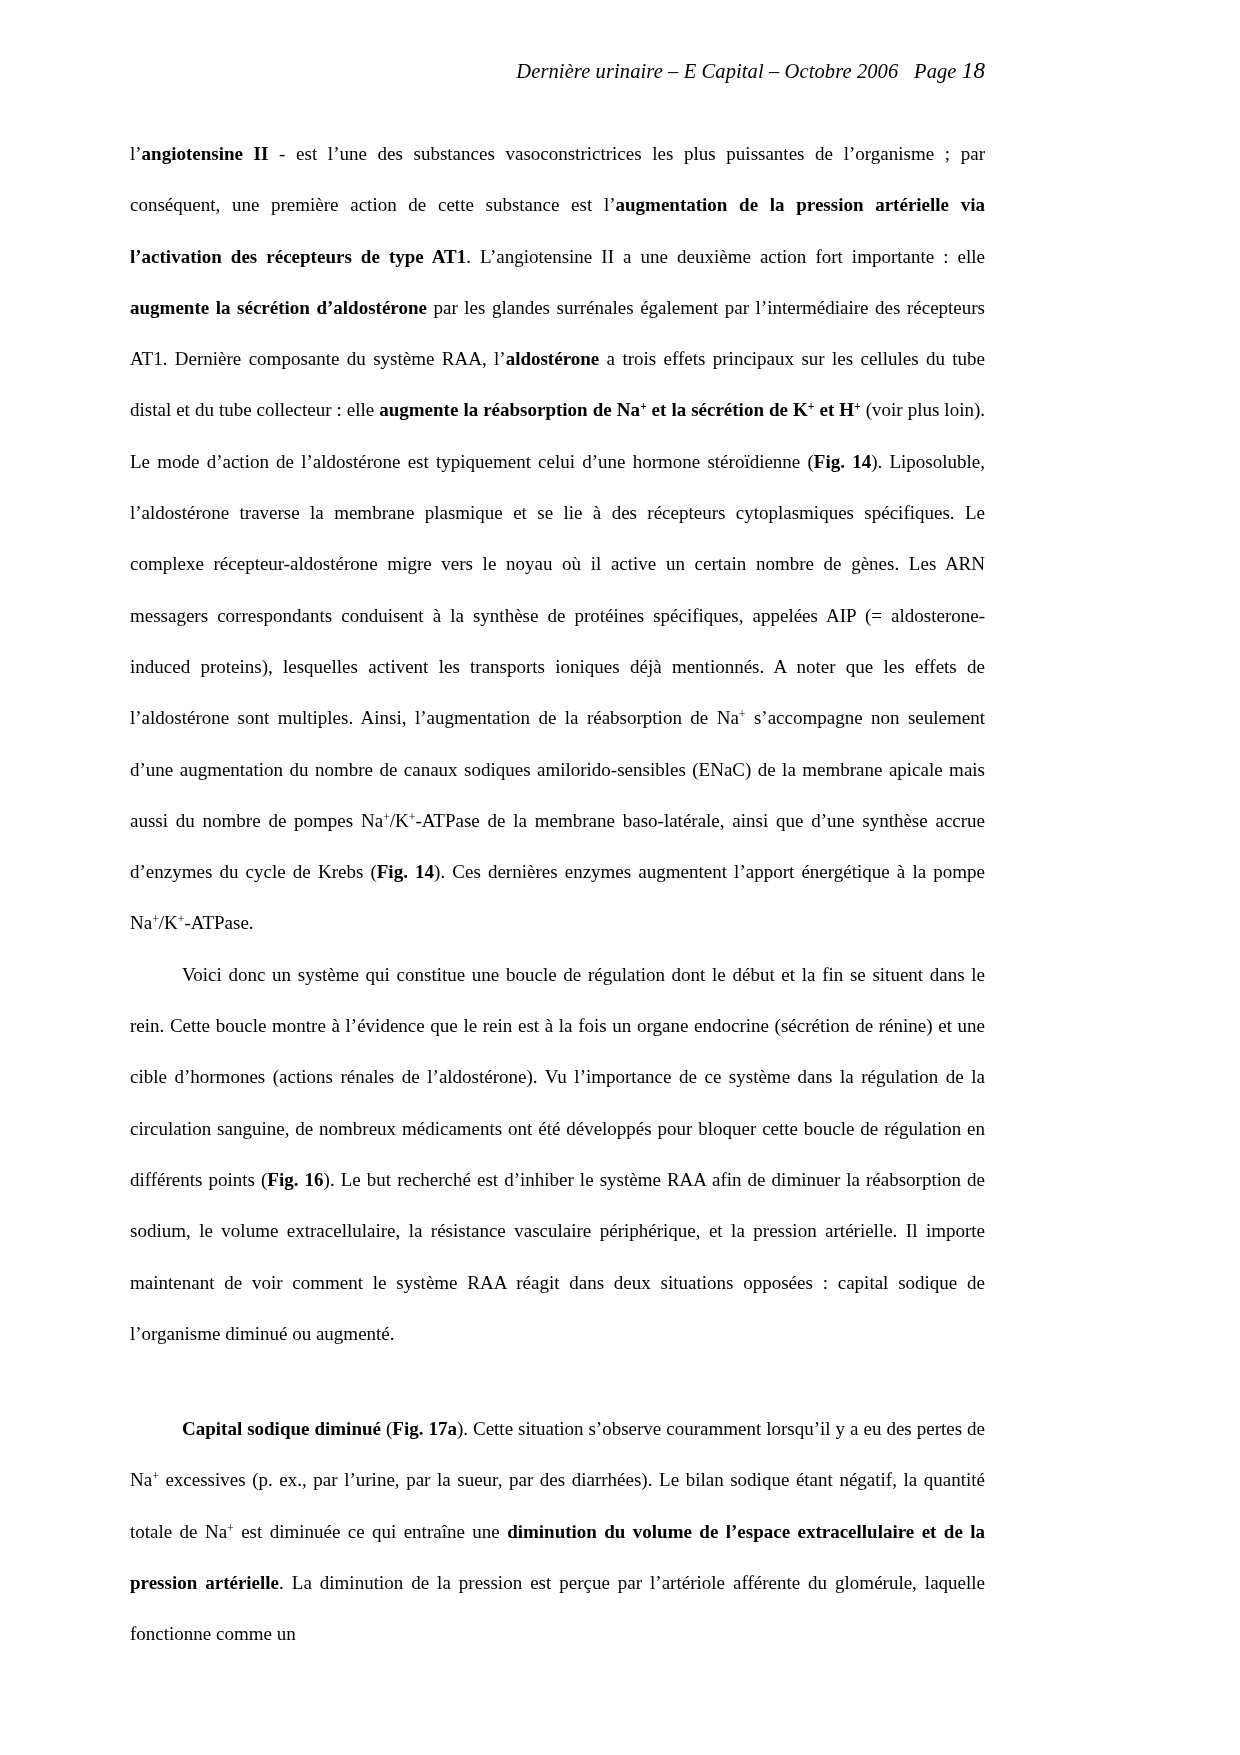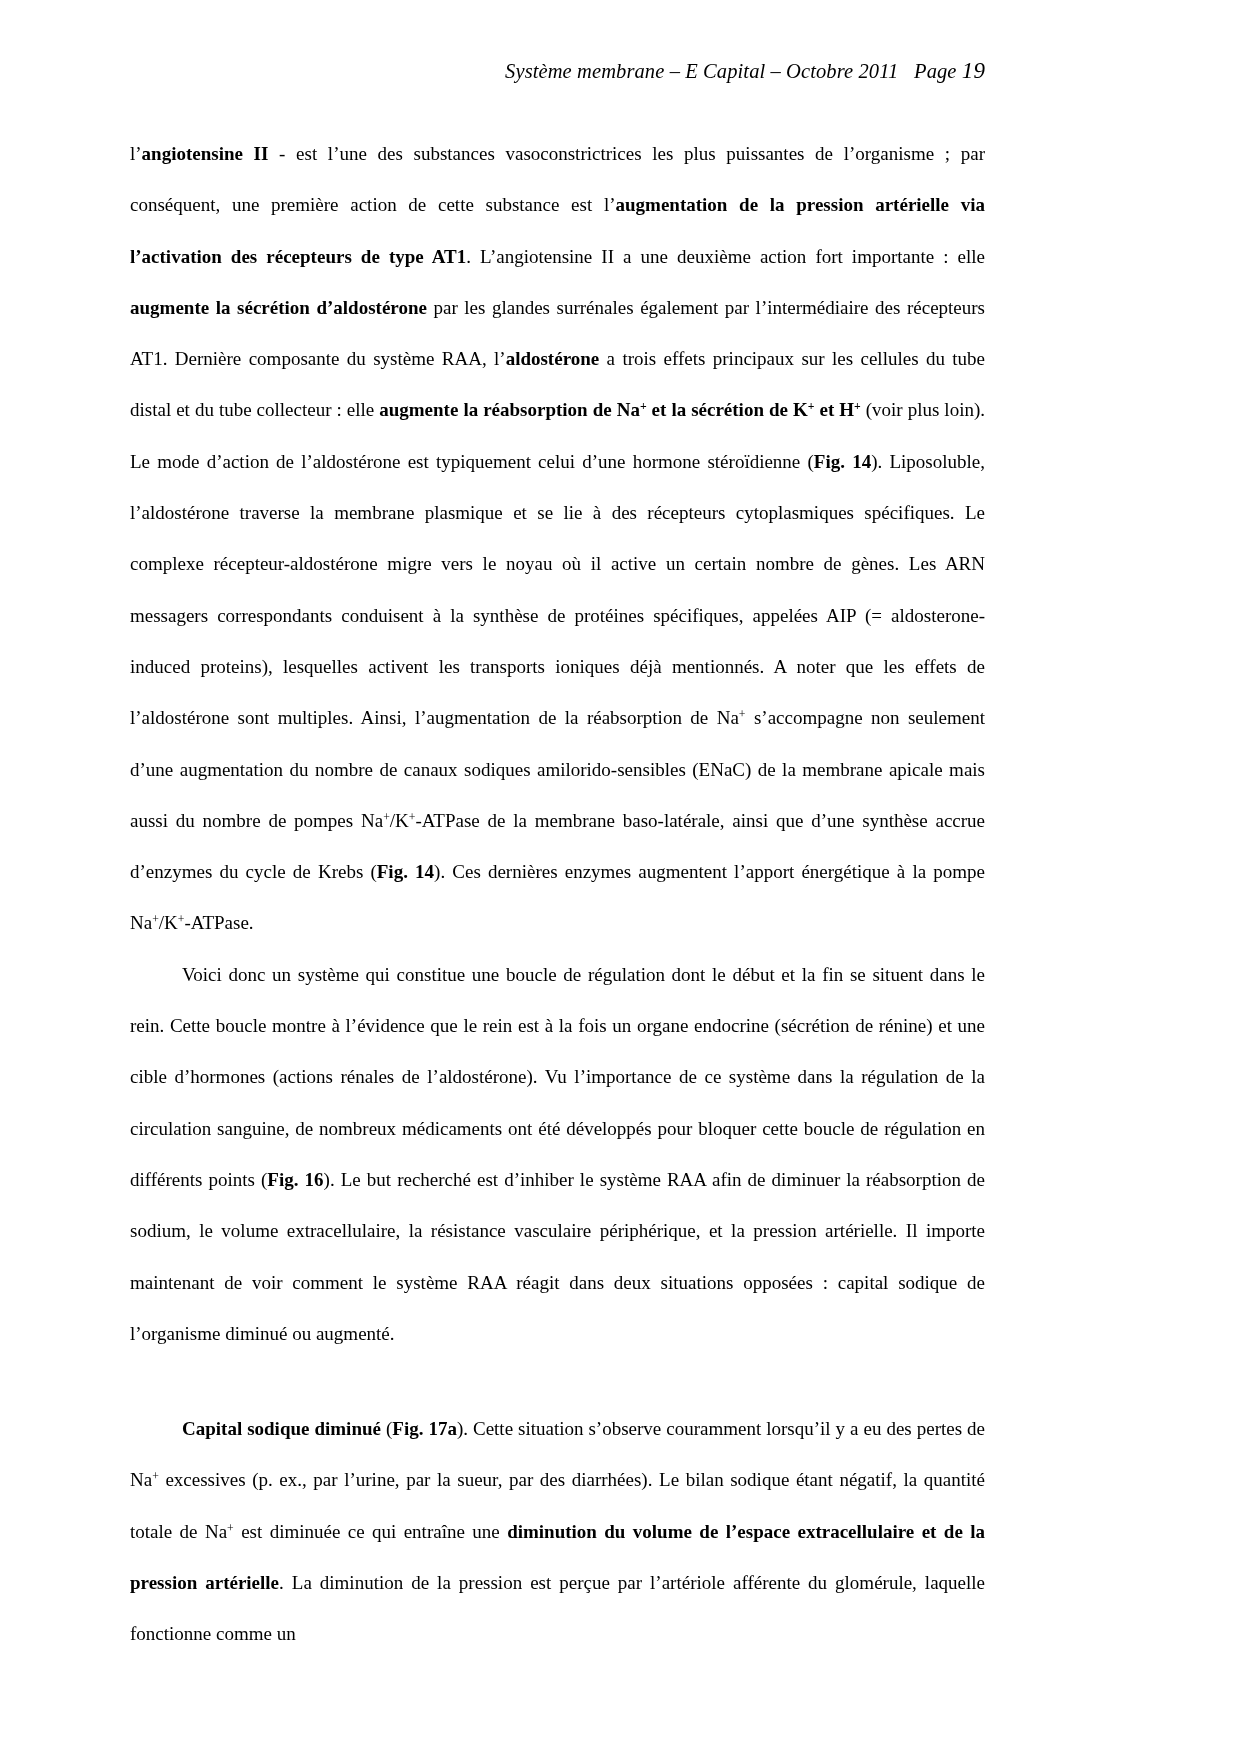--- a/index.html
+++ b/index.html
@@ -67,28 +67,28 @@
     text-align: left;
   }
   .spacer-sm { height: 44px; }
 </style>
 </head>
 <body>
 
 <div class="page">
 
   <div class="page-header">
-    <span>Système membrane</span>
+    <span>Dernière urinaire</span>
     <span>–</span>
     <span>E Capital</span>
     <span>–</span>
-    <span>Octobre 2011</span>
+    <span>Octobre 2006</span>
     <span>&nbsp;</span>
     <span>Page</span>
-    <span class="page-num">19</span>
+    <span class="page-num">18</span>
   </div>
 
   <div class="content">
 
     <p><span>l’</span><span class="b">angiotensine II</span><span> - est l’une des substances vasoconstrictrices les plus puissantes de l’organisme ; par conséquent, une première action de cette substance est l’</span><span class="b">augmentation de la pression artérielle via l’activation des récepteurs de type AT1</span><span>. L’angiotensine II a une deuxième action fort importante : elle </span><span class="b">augmente la sécrétion d’aldostérone</span><span> par les glandes surrénales également par l’intermédiaire des récepteurs AT1. Dernière composante du système RAA, l’</span><span class="b">aldostérone</span><span> a trois effets principaux sur les cellules du tube distal et du tube collecteur : elle </span><span class="b">augmente la réabsorption de Na</span><sup class="b">+</sup><span class="b"> et la sécrétion de K</span><sup class="b">+</sup><span class="b"> et H</span><sup class="b">+</sup><span> (voir plus loin). Le mode d’action de l’aldostérone est typiquement celui d’une hormone stéroïdienne (</span><span class="b">Fig. 14</span><span>). Liposoluble, l’aldostérone traverse la membrane plasmique et se lie à des récepteurs cytoplasmiques spécifiques. Le complexe récepteur-aldostérone migre vers le noyau où il active un certain nombre de gènes. Les ARN messagers correspondants conduisent à la synthèse de protéines spécifiques, appelées AIP (= aldosterone-induced proteins), lesquelles activent les transports ioniques déjà mentionnés. A noter que les effets de l’aldostérone sont multiples. Ainsi, l’augmentation de la réabsorption de Na</span><sup>+</sup><span> s’accompagne non seulement d’une augmentation du nombre de canaux sodiques amilorido-sensibles (ENaC) de la membrane apicale mais aussi du nombre de pompes Na</span><sup>+</sup><span>/K</span><sup>+</sup><span>-ATPase de la membrane baso-latérale, ainsi que d’une synthèse accrue d’enzymes du cycle de Krebs (</span><span class="b">Fig. 14</span><span>). Ces dernières enzymes augmentent l’apport énergétique à la pompe Na</span><sup>+</sup><span>/K</span><sup>+</sup><span>-ATPase.</span></p>
 
     <p class="indent"><span>Voici donc un système qui constitue une boucle de régulation dont le début et la fin se situent dans le rein. Cette boucle montre à l’évidence que le rein est à la fois un organe endocrine (sécrétion de rénine) et une cible d’hormones (actions rénales de l’aldostérone). Vu l’importance de ce système dans la régulation de la circulation sanguine, de nombreux médicaments ont été développés pour bloquer cette boucle de régulation en différents points (</span><span class="b">Fig. 16</span><span>). Le but recherché est d’inhiber le système RAA afin de diminuer la réabsorption de sodium, le volume extracellulaire, la résistance vasculaire périphérique, et la pression artérielle. Il importe maintenant de voir comment le système RAA réagit dans deux situations opposées : capital sodique de l’organisme diminué ou augmenté.</span></p>
 
     <div class="spacer-sm"></div>
 

